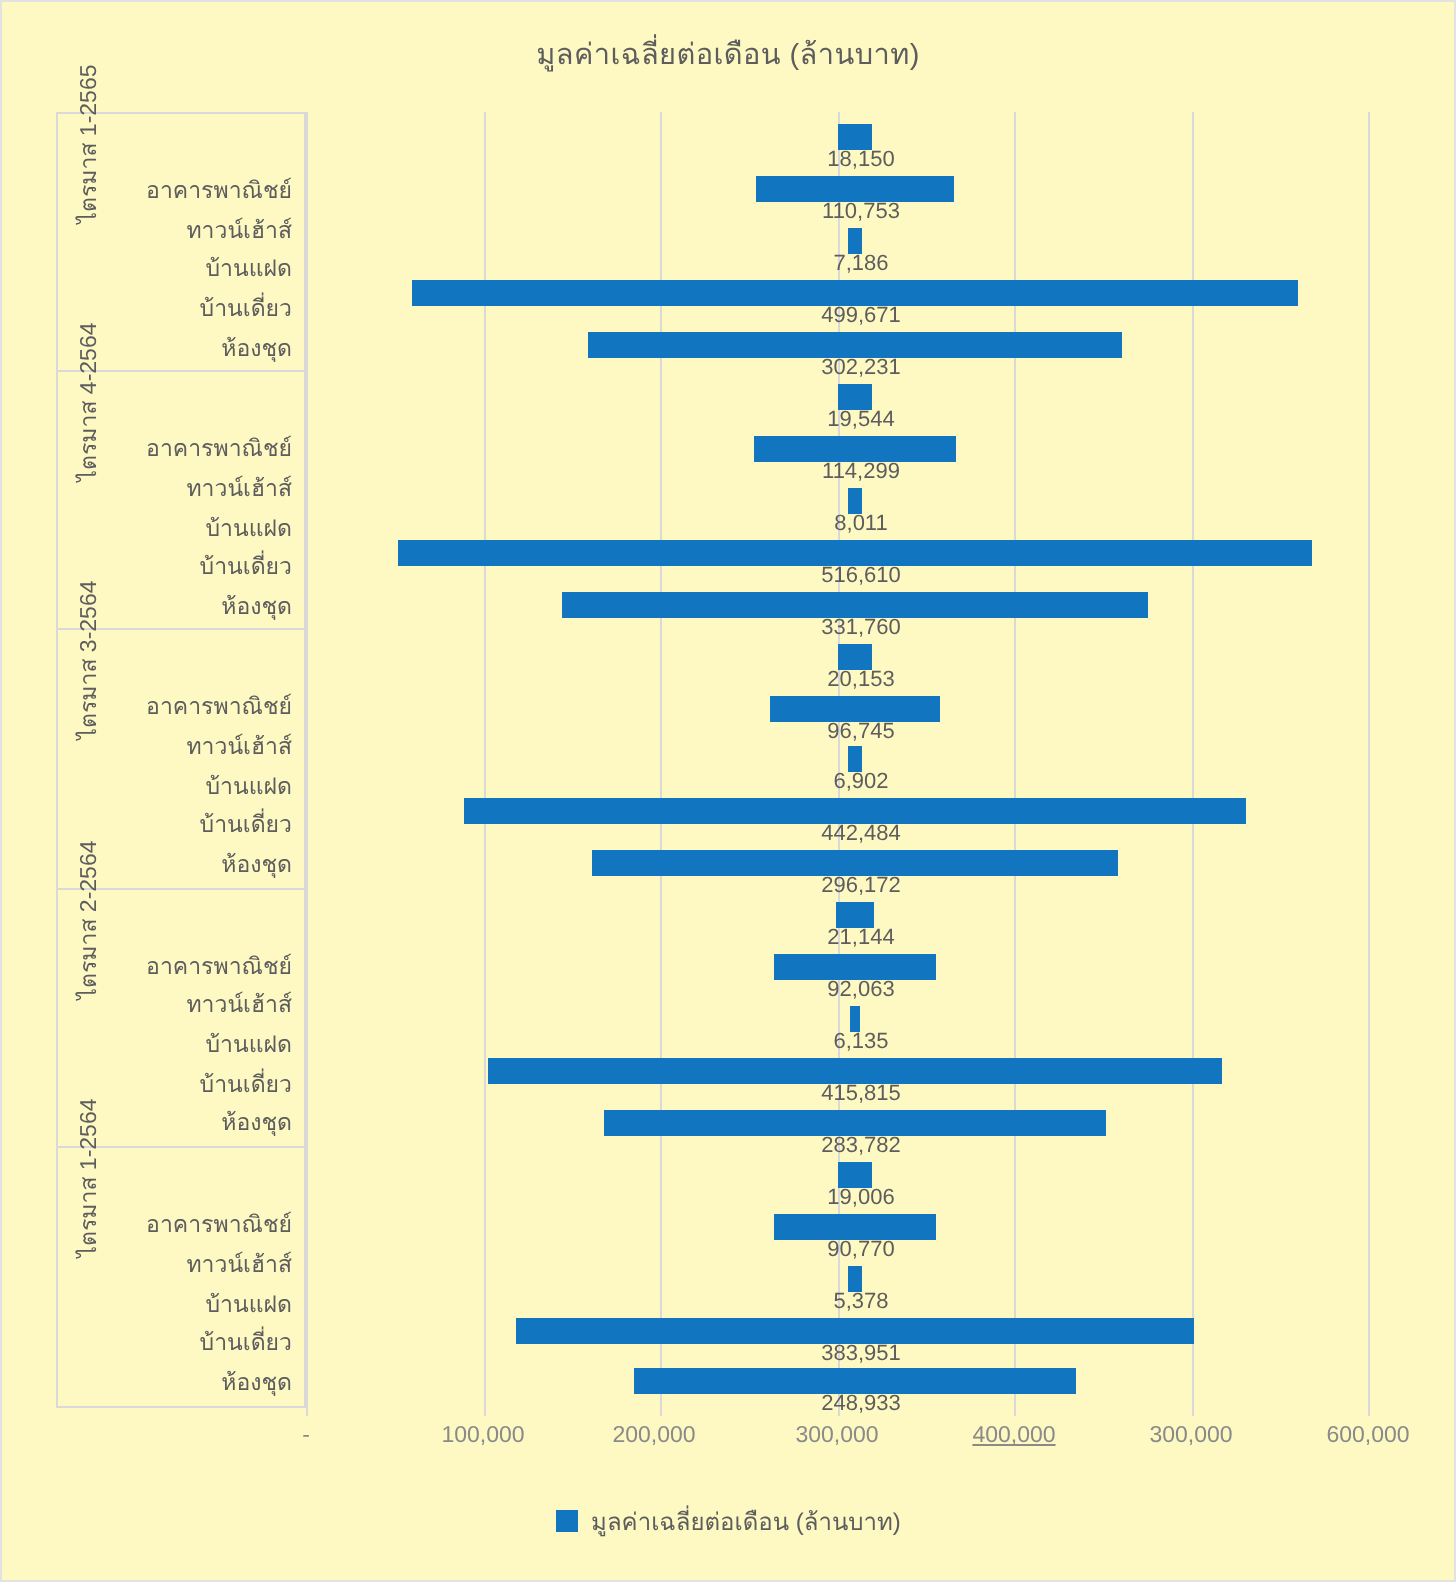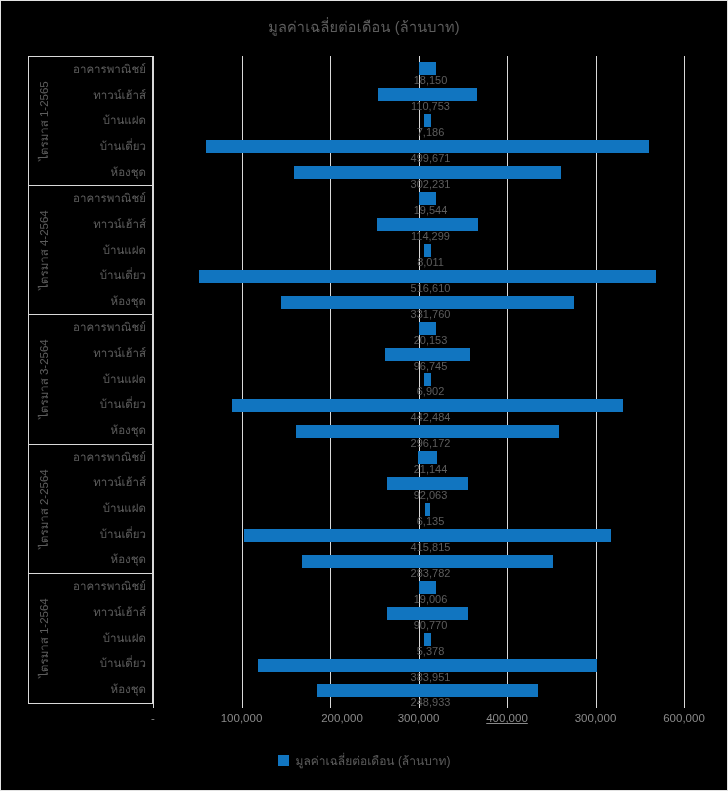--- a/index.html
+++ b/index.html
@@ -11,21 +11,21 @@
     width: 728px; height: 791px;
     font-family: "Liberation Sans", "DejaVu Sans", sans-serif;
     color: #5a5a5a;
     overflow: hidden;
   }
 
   #chart-frame {
     position: relative;
     width: 728px;
     height: 791px;
-    background: #000000;
+    background: #fef9c3;
     border: 1px solid #e2e2e2;
   }
 
   
   #chart-title {
     position: absolute;
     top: 14px; left: 0; right: 0;
     text-align: center;
     font-size: 14.5px;
     color: #5d5d5d;
@@ -47,21 +47,21 @@
     position: absolute;
     left: 0; top: 0;
     width: 125px;   
     height: 648px;
     border: 1px solid #d9d9d9;
     border-right: 1px solid #d9d9d9;
   }
   .axis-group {
     position: relative;
     display: flex;
-    flex-direction: row;
+    flex-direction: column;
     height: 20%;
     border-bottom: 1px solid #d9d9d9;
     justify-content: space-between;
   }
   .axis-group:last-child { border-bottom: none; }
   .group-name-cell {
     width: 30px;
     position: relative;
     flex: 0 0 30px;
   }
@@ -372,21 +372,21 @@
       </div>
 
   </div>
 
   <div id="x-axis">
       <div class="tick-mark" style="left: 0px;"></div>
       <div class="tick-label" style="left: 0px;">-</div>
       <div class="tick-mark" style="left: 88.5px;"></div>
       <div class="tick-label" style="left: 88.5px;">100,000</div>
       <div class="tick-mark" style="left: 177px;"></div>
-      <div class="tick-label" style="left: 189px; text-align: right;">200,000</div>
+      <div class="tick-label" style="left: 174px; text-align: right;">200,000</div>
       <div class="tick-mark" style="left: 265.5px;"></div>
       <div class="tick-label" style="left: 265.5px;">300,000</div>
       <div class="tick-mark" style="left: 354px;"></div>
       <div class="tick-label" style="left: 354px; text-decoration: underline;">400,000</div>
       <div class="tick-mark" style="left: 442.5px;"></div>
       <div class="tick-label" style="left: 442.5px;">300,000</div>
       <div class="tick-mark" style="left: 531px;"></div>
       <div class="tick-label" style="left: 531px;">600,000</div>
     </div>
 

